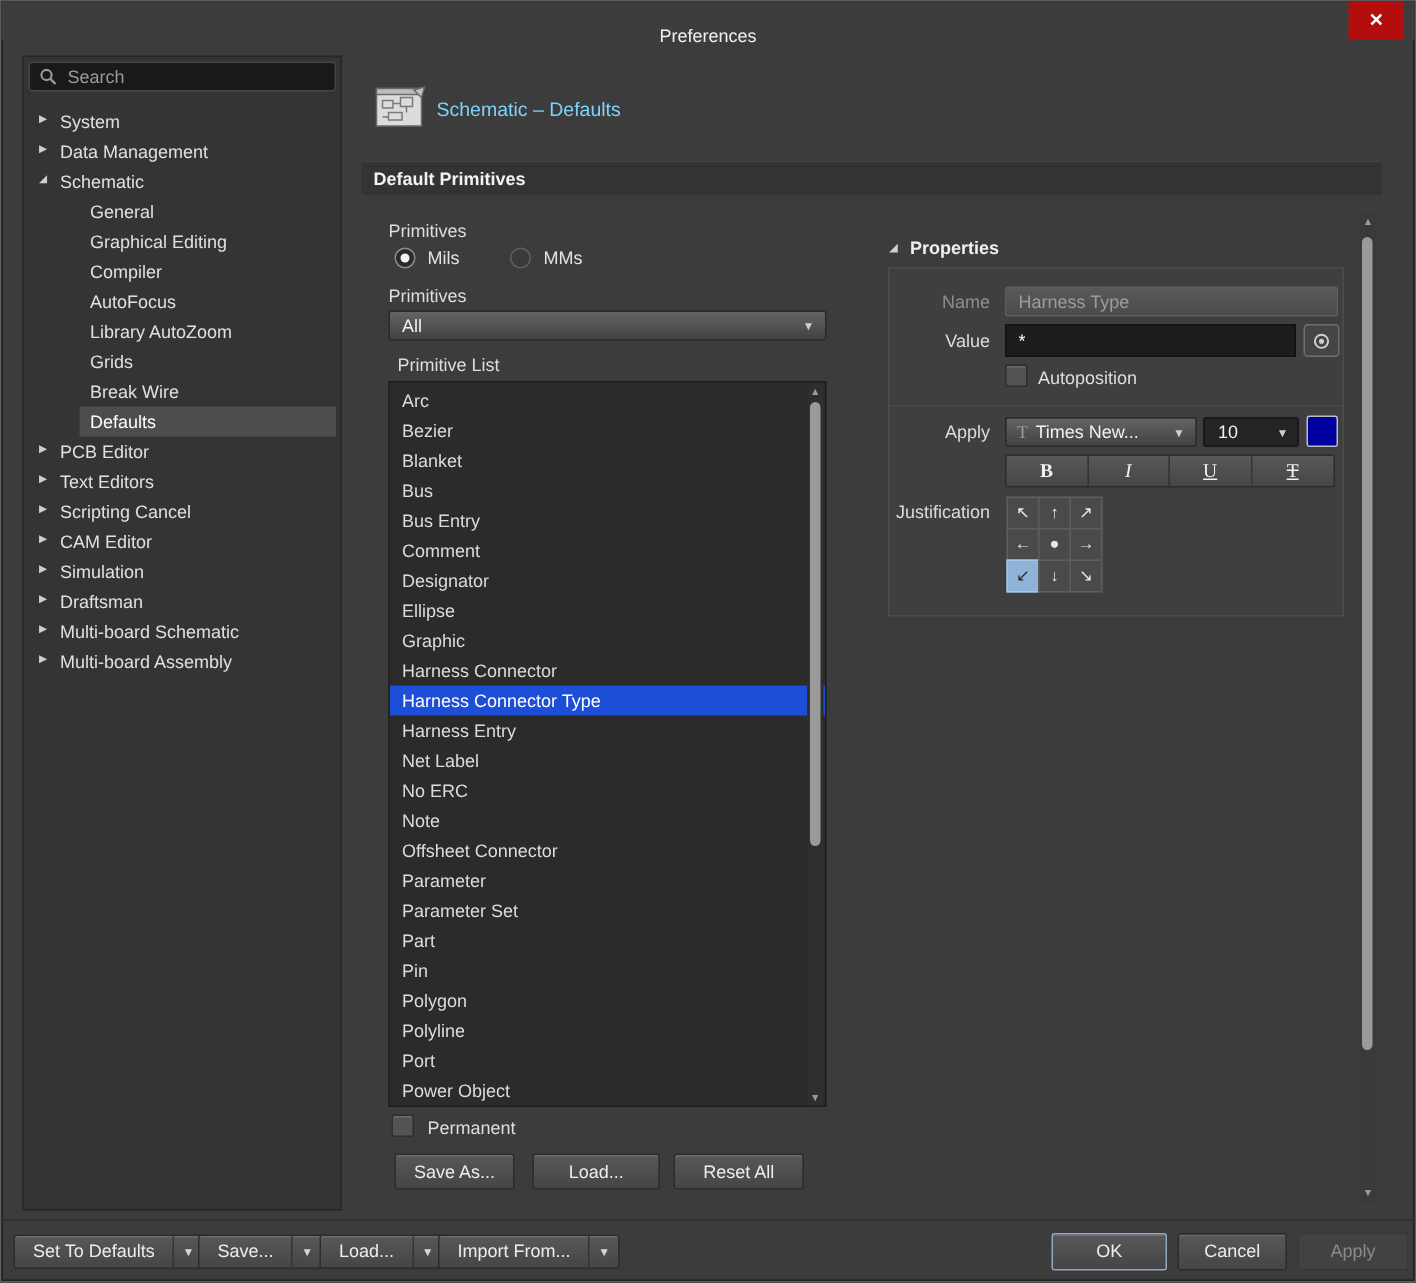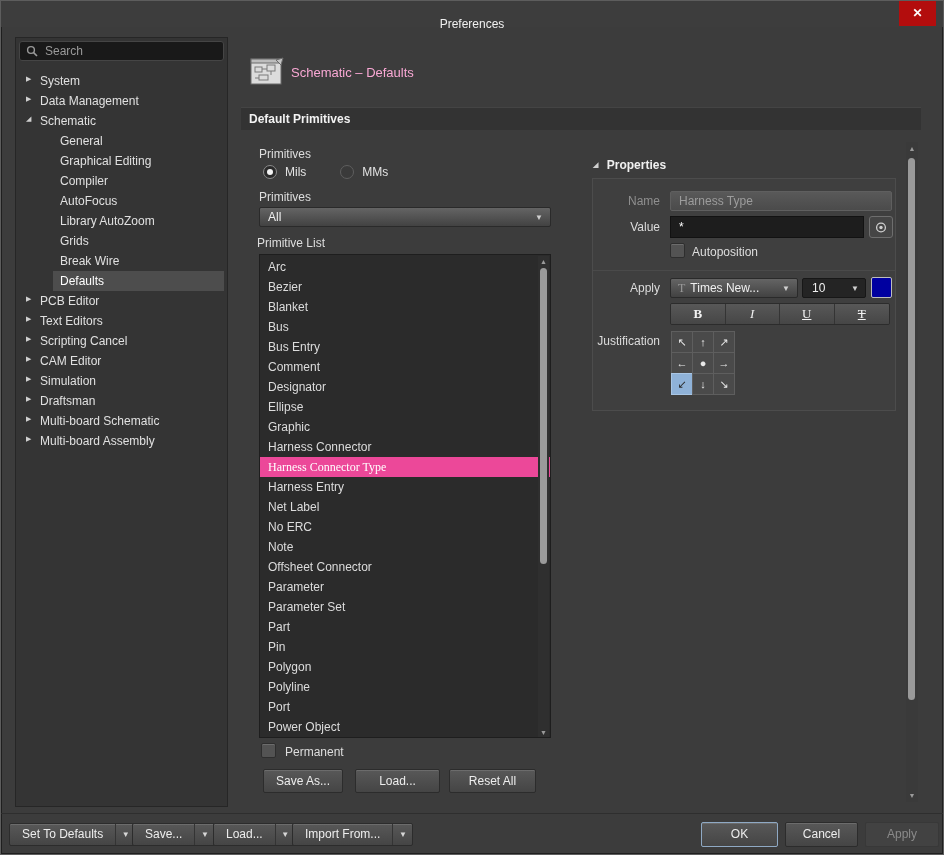--- a/index.html
+++ b/index.html
@@ -27,21 +27,21 @@
   .tree-row { position:relative; height:20px; cursor:pointer; }
   .tree-arrow { position:absolute; left:10px; top:4px; font-size:7px; color:#cfcfcf; width:10px; }
   .tree-label { position:absolute; left:24px; top:3px; color:#e0e0e0; white-space:nowrap; }
   .tree-row.child .tree-label { left:44px; }
   .tree-row.selected .sel-bg { position:absolute; left:37px; right:3px; top:0; bottom:0; background:#4d4d4d; }
   .tree-row .sel-bg { display:none; }
   .tree-row.selected .sel-bg { display:block; }
   .tree-row.selected .tree-label { color:#ffffff; z-index:2; }
   
   .hdr-icon { position:absolute; left:249px; top:56px; width:34px; height:29px; }
-  .hdr-title { position:absolute; left:290px; top:64px; font-size:13px; color:#f9a8d4; }
+  .hdr-title { position:absolute; left:290px; top:64px; font-size:13px; color:#7dd3fc; }
   .section-bar { position:absolute; left:240px; top:106px; width:680px; height:23px; background:#333333;
     border-top:1px solid #444; font-weight:bold; color:#f2f2f2; line-height:22px; padding-left:8px; }
   
   .flabel { position:absolute; color:#dedede; }
   
   .radio-row { position:absolute; left:262px; top:164px; display:flex; gap:34px; }
   .radio { display:flex; align-items:center; gap:8px; cursor:pointer; }
   .radio .dot { width:14px; height:14px; border-radius:50%; background:#2a2a2a; border:1px solid #8c8c8c;
     position:relative; }
   .radio.off .dot { border-color:#5f5f5f; background:#3a3a3a; }
@@ -53,21 +53,21 @@
     position:absolute; display:flex; align-items:center; cursor:pointer; }
   .dropdown .dd-text { padding-left:8px; color:#f0f0f0; flex:1; white-space:nowrap; overflow:hidden; }
   .dropdown .dd-arrow { color:#cfcfcf; font-size:8px; padding-right:7px; }
   .btn { background:linear-gradient(#585858,#454545); border:1px solid #2c2c2c; border-radius:2px;
     color:#ededed; text-align:center; cursor:pointer; position:absolute;
     box-shadow:inset 0 1px 0 rgba(255,255,255,.12); }
   
   .listbox { position:absolute; left:258px; top:253px; width:292px; height:484px; background:#2b2b2b;
     border:1px solid #1e1e1e; overflow:hidden; }
   .list-item { height:20px; line-height:20px; padding-left:8px; color:#dcdcdc; cursor:pointer; white-space:nowrap; }
-  .list-item.selected { background:#ec4899; color:#ffffff;font-family:Liberation Serif, serif; }
+  .list-item.selected { background:#1d4ed8; color:#ffffff; }
   .vscroll { position:absolute; background:#2f2f2f; }
   .vscroll .arr { position:absolute; left:0; width:100%; text-align:center; color:#9a9a9a; font-size:7px; cursor:pointer; }
   .vscroll .thumb { position:absolute; left:2px; width:7px; background:#9a9a9a; border-radius:4px; cursor:pointer; }
   .list-scroll { right:1px; top:1px; width:11px; height:482px; }
   
   .checkbox { width:15px; height:15px; background:#535353; border:1px solid #2e2e2e; border-radius:2px;
     box-shadow:inset 0 1px 0 rgba(255,255,255,.15); position:absolute; cursor:pointer; }
   
   .props-hdr { position:absolute; left:592px; top:157px; font-weight:bold; color:#f0f0f0; cursor:pointer; }
   .props-hdr .tri { font-size:7px; margin-right:5px; vertical-align:2px; color:#d0d0d0; }
@@ -234,21 +234,21 @@
   </div>
 </div>
 
 <div class="flabel" style="left:258px; top:189px;">Primitives</div>
 
 <div class="dropdown" style="left:258px; top:206px; width:292px; height:20px;">
   <span class="dd-text">All</span>
   <span class="dd-arrow">▼</span>
 </div>
 
-<div class="flabel" style="left:256px; top:235px;">Primitive List</div>
+<div class="flabel" style="left:264px; top:235px;">Primitive List</div>
 
 <div class="listbox">
   <div id="plist" style="padding-top:2px;">
       <div class="list-item">Arc</div>
       <div class="list-item">Bezier</div>
       <div class="list-item">Blanket</div>
       <div class="list-item">Bus</div>
       <div class="list-item">Bus Entry</div>
       <div class="list-item">Comment</div>
       <div class="list-item">Designator</div>

